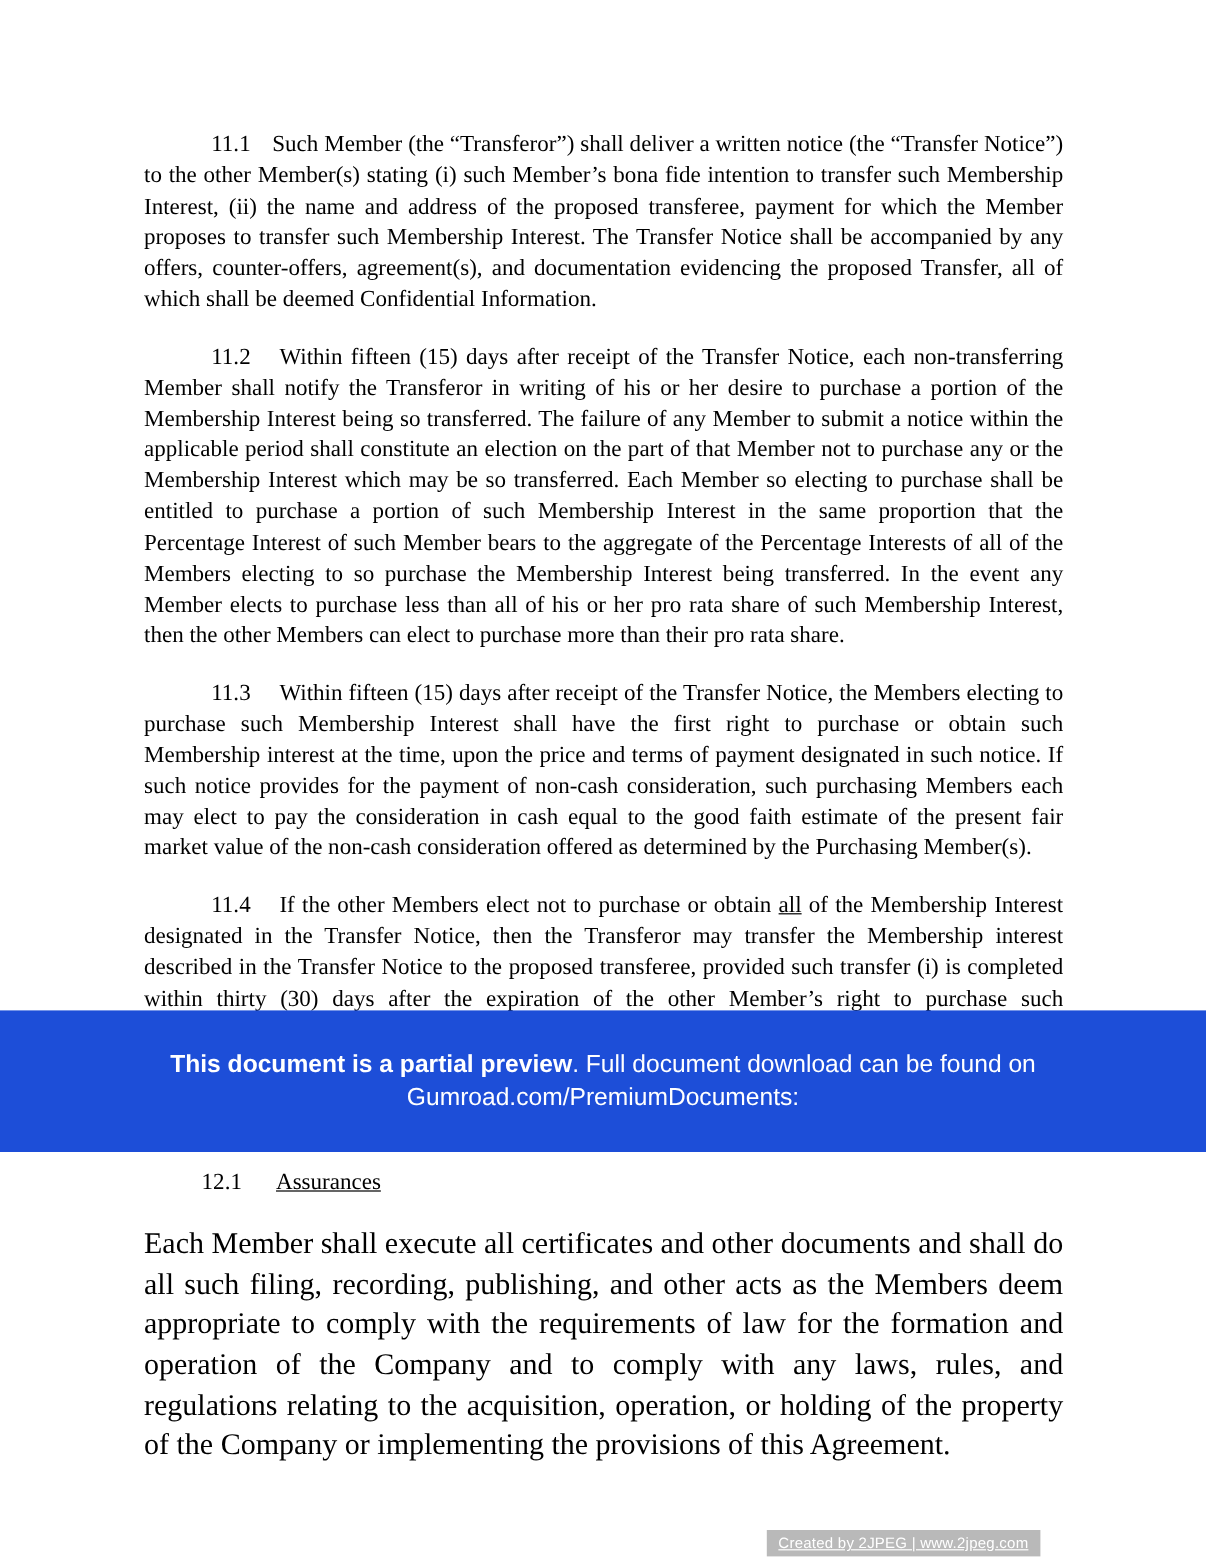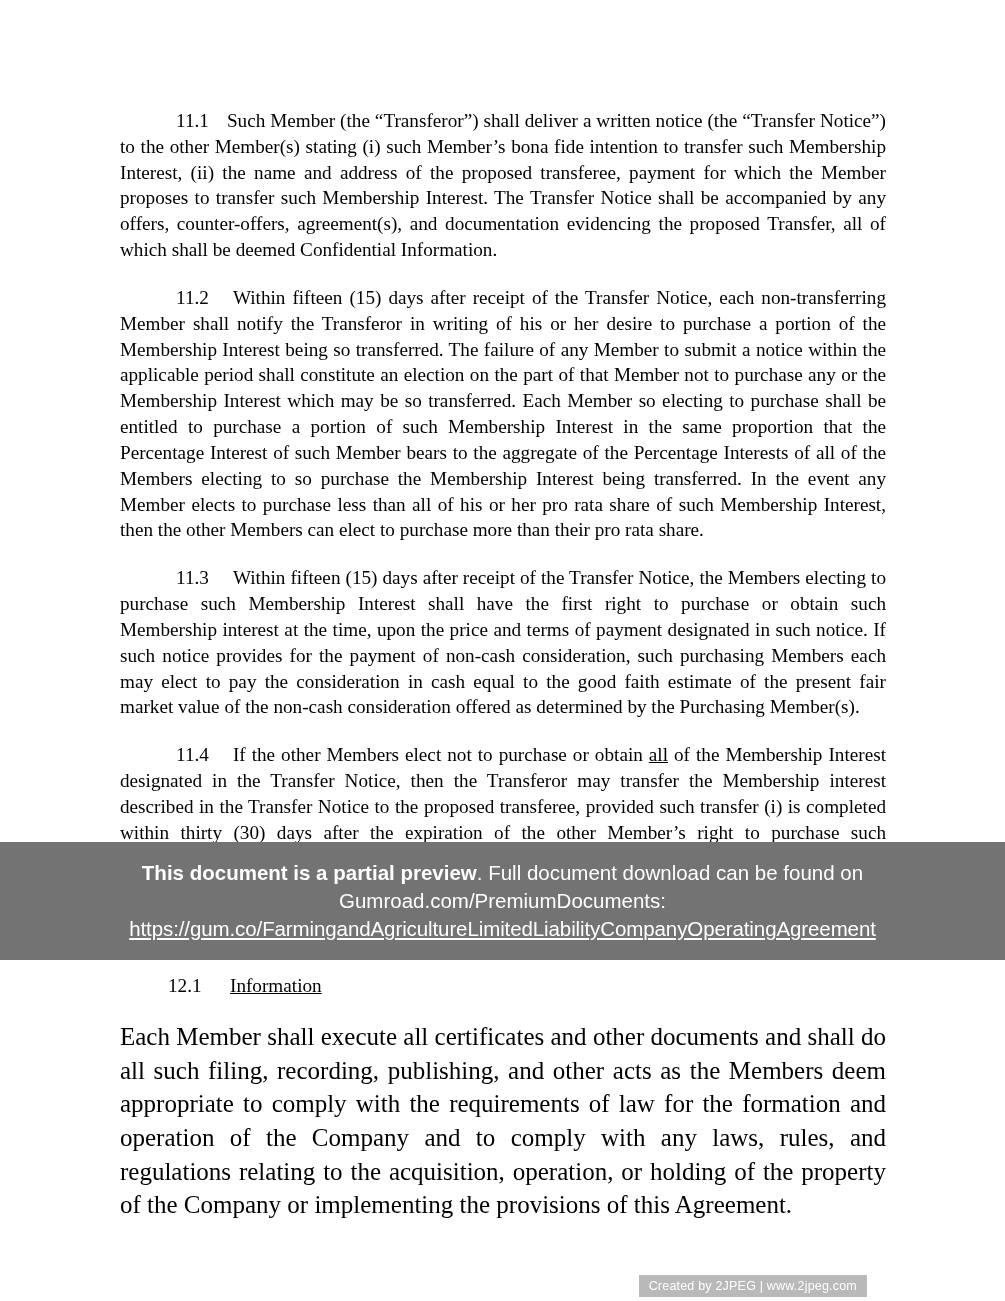--- a/index.html
+++ b/index.html
@@ -53,21 +53,21 @@
     font-weight: normal;
     text-decoration: underline;
   }
   
   .banner {
     position: absolute;
     left: 0;
     top: 842px;
     width: 1005px;
     height: 118px;
-    background: #737373;
+    background: #1d4ed8;
     color: #ffffff;
     display: flex;
     flex-direction: column;
     align-items: center;
     justify-content: center;
     font-family: "Liberation Sans", sans-serif;
     box-sizing: border-box;
     padding: 12px 10px;
   }
   .banner-line1 {
@@ -116,20 +116,21 @@
     position: absolute;
     right: 0px;
     bottom: 4px;
     background: #b9b9b9;
     color: #ffffff;
     font-family: "Liberation Sans", sans-serif;
     font-size: 12.5px;
     padding: 4px 10px 4px 10px;
     letter-spacing: 0.2px;
     white-space: nowrap;
+    text-decoration: underline;
   }
 </style>
 </head>
 <body>
 
 <div class="page">
 
   <div class="doc-body">
 
     <p class="para">
@@ -147,24 +148,23 @@
     <p class="para">
       <span class="first-indent"></span><span class="num">11.4</span><span class="gap-after-num wide"></span><span>If the other Members elect not to purchase or obtain </span><u class="bold-u">all</u><span> of the Membership Interest designated in the Transfer Notice, then the Transferor may transfer the Membership interest described in the Transfer Notice to the proposed transferee, provided such transfer (i) is completed within thirty (30) days after the expiration of the other Member’s right to purchase such Membership Interest, (ii) is made on terms no less favorable to the transferring Member than as designated in the Transfer Notice, and (iii) the requirements at Sections [9 and] 11 are</span>
     </p>
 
   </div>
 
   <div class="banner">
     <div class="banner-line1">
       <b>This document is a partial preview</b><span>. Full document download can be found on Gumroad.com/PremiumDocuments:</span>
     </div>
-    <div class="banner-line2">https://gum.co/FarmingandAgricultureLimitedLiabilityCompanyOperatingAgreement</div>
   </div>
 
   <div class="section-head">
-    <span class="snum">12.1</span><span class="stitle">Information</span>
+    <span class="snum">12.1</span><span class="stitle">Assurances</span>
   </div>
 
   <p class="tail-para">Each Member shall execute all certificates and other documents and shall do all such filing, recording, publishing, and other acts as the Members deem appropriate to comply with the requirements of law for the formation and operation of the Company and to comply with any laws, rules, and regulations relating to the acquisition, operation, or holding of the property of the Company or implementing the provisions of this Agreement.</p>
 
   <div class="footer-mark">Created by 2JPEG | www.2jpeg.com</div>
 
 </div>
 
 </body></html>

